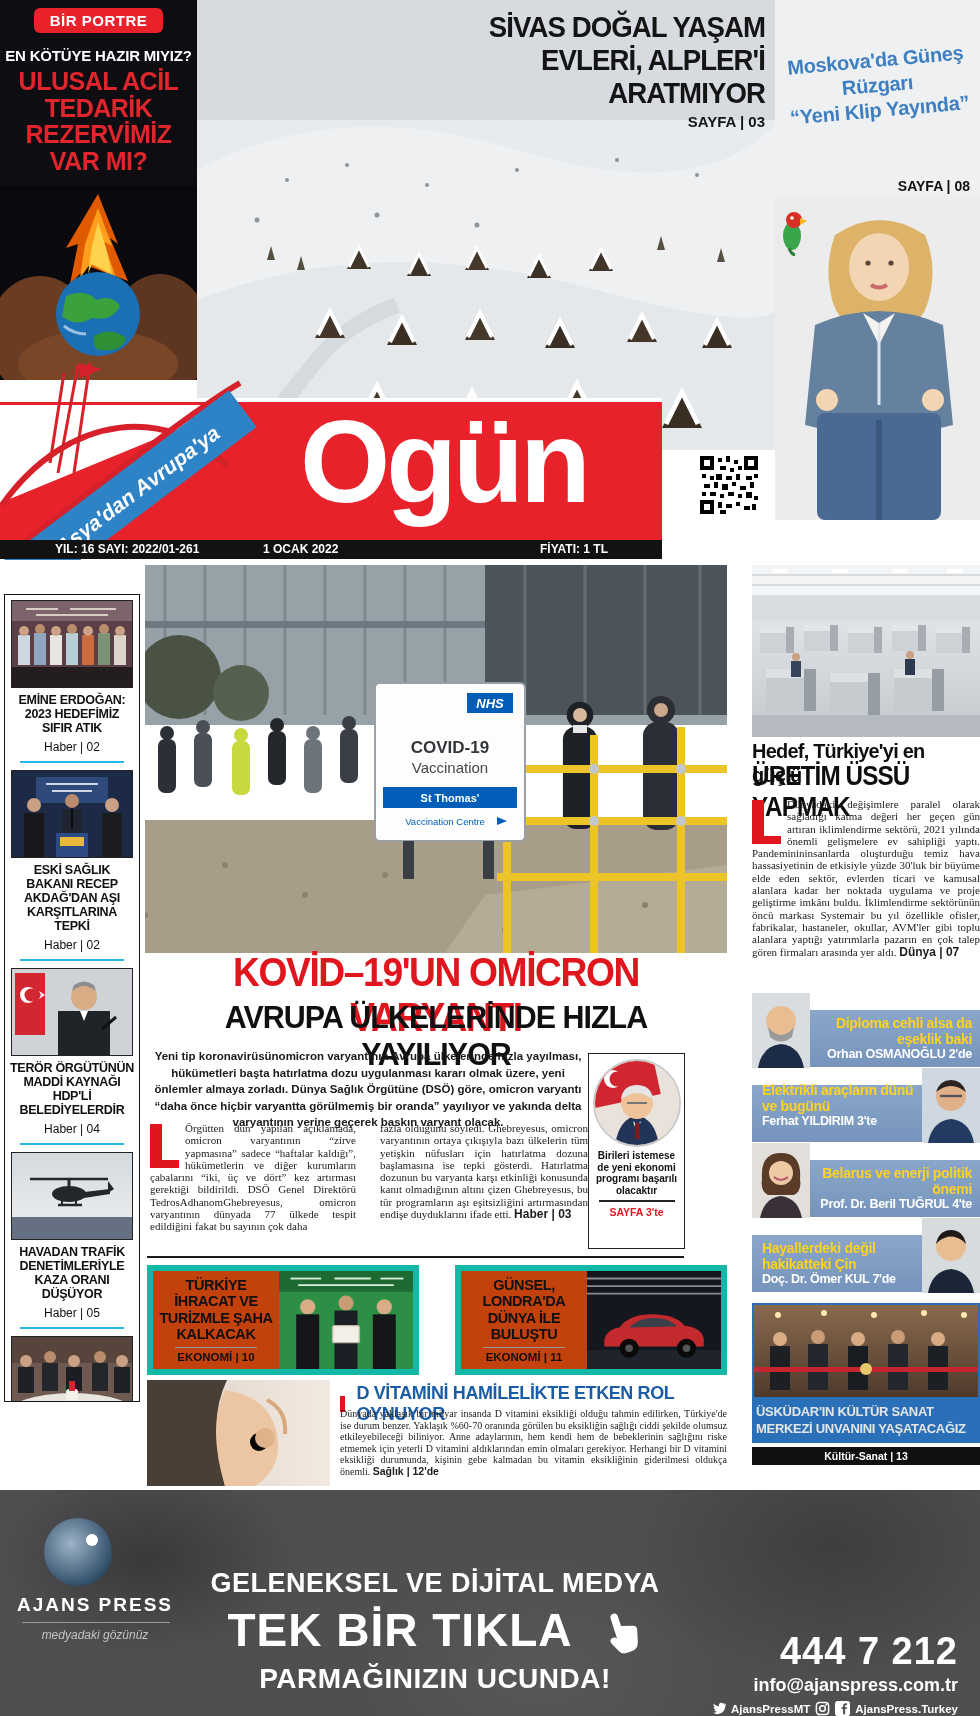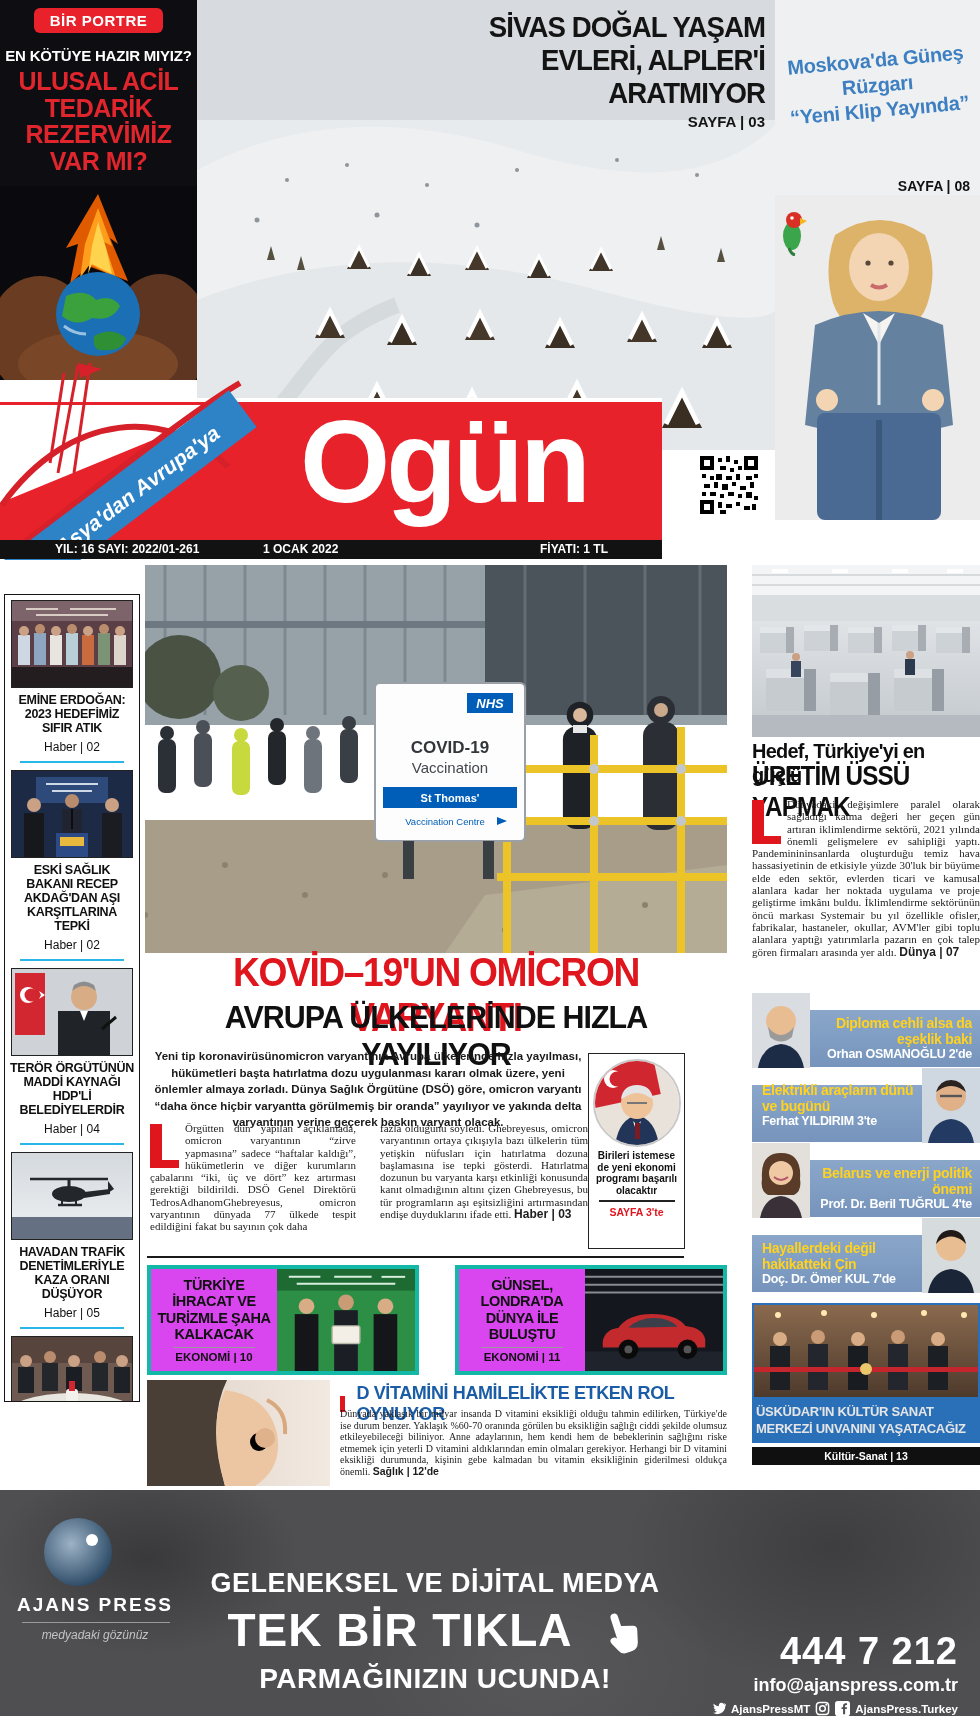--- a/index.html
+++ b/index.html
@@ -63,21 +63,21 @@
   .colband{left:752px;width:228px;height:57px;background:linear-gradient(180deg,#8aa7ca,#7694bc);display:flex;flex-direction:column;justify-content:center;box-sizing:border-box}
   .cb-title{color:#ffd21f;font-size:14px;font-weight:800;line-height:1.1;letter-spacing:-.3px}
   .cb-name{color:#fff;font-size:12.5px;font-weight:700;letter-spacing:-.3px}
   .cb-name b{font-weight:800}
   .cb-photo{width:58px;height:75px;overflow:hidden}
   
   #kultur-photo{left:752px;top:1303px;width:228px;height:96px;border:2px solid #2a70b8;box-sizing:border-box;overflow:hidden}
   #kultur-cap{left:752px;top:1399px;width:228px;background:#2a70b8;color:#e5e5e5;font-size:13px;font-weight:800;text-align:left;line-height:1.3;padding:5px 4px;box-sizing:border-box;letter-spacing:-.3px}
   #kultur-strip{left:752px;top:1447px;width:228px;height:18px;background:#101010;color:#fff;font-size:10.5px;font-weight:700;text-align:center;line-height:18px}
   
-  .eko{top:1265px;width:272px;height:110px;border:4px solid #14b8a6;box-sizing:border-box;background:#d946ef;display:flex}
+  .eko{top:1265px;width:272px;height:110px;border:6px solid #14b8a6;box-sizing:border-box;background:#c2410c;display:flex}
   .eko-left{width:126px;display:flex;flex-direction:column;justify-content:center;text-align:center;padding:2px 4px;box-sizing:border-box}
   .eko-t{font-size:14.5px;font-weight:800;line-height:1.12;letter-spacing:-.4px;color:#101010}
   .eko-rule{width:70%;margin:5px auto 3px;border-top:1.5px solid #999}
   .eko-p{font-size:11.5px;font-weight:800;color:#101010}
   .eko-ph{flex:1;overflow:hidden}
   
   #saglik-photo{left:147px;top:1380px;width:183px;height:106px;overflow:hidden}
   #saglik-h{left:340px;top:1383px;width:387px;color:#1a5ca5;font-size:18px;font-weight:800;letter-spacing:-.4px;display:flex;align-items:center;gap:12px}
   .redtick{display:inline-block;width:5px;height:16px;background:#e0161f}
   #saglik-body{left:340px;top:1408px;width:387px;height:80px;font-size:10px;line-height:11.6px}

